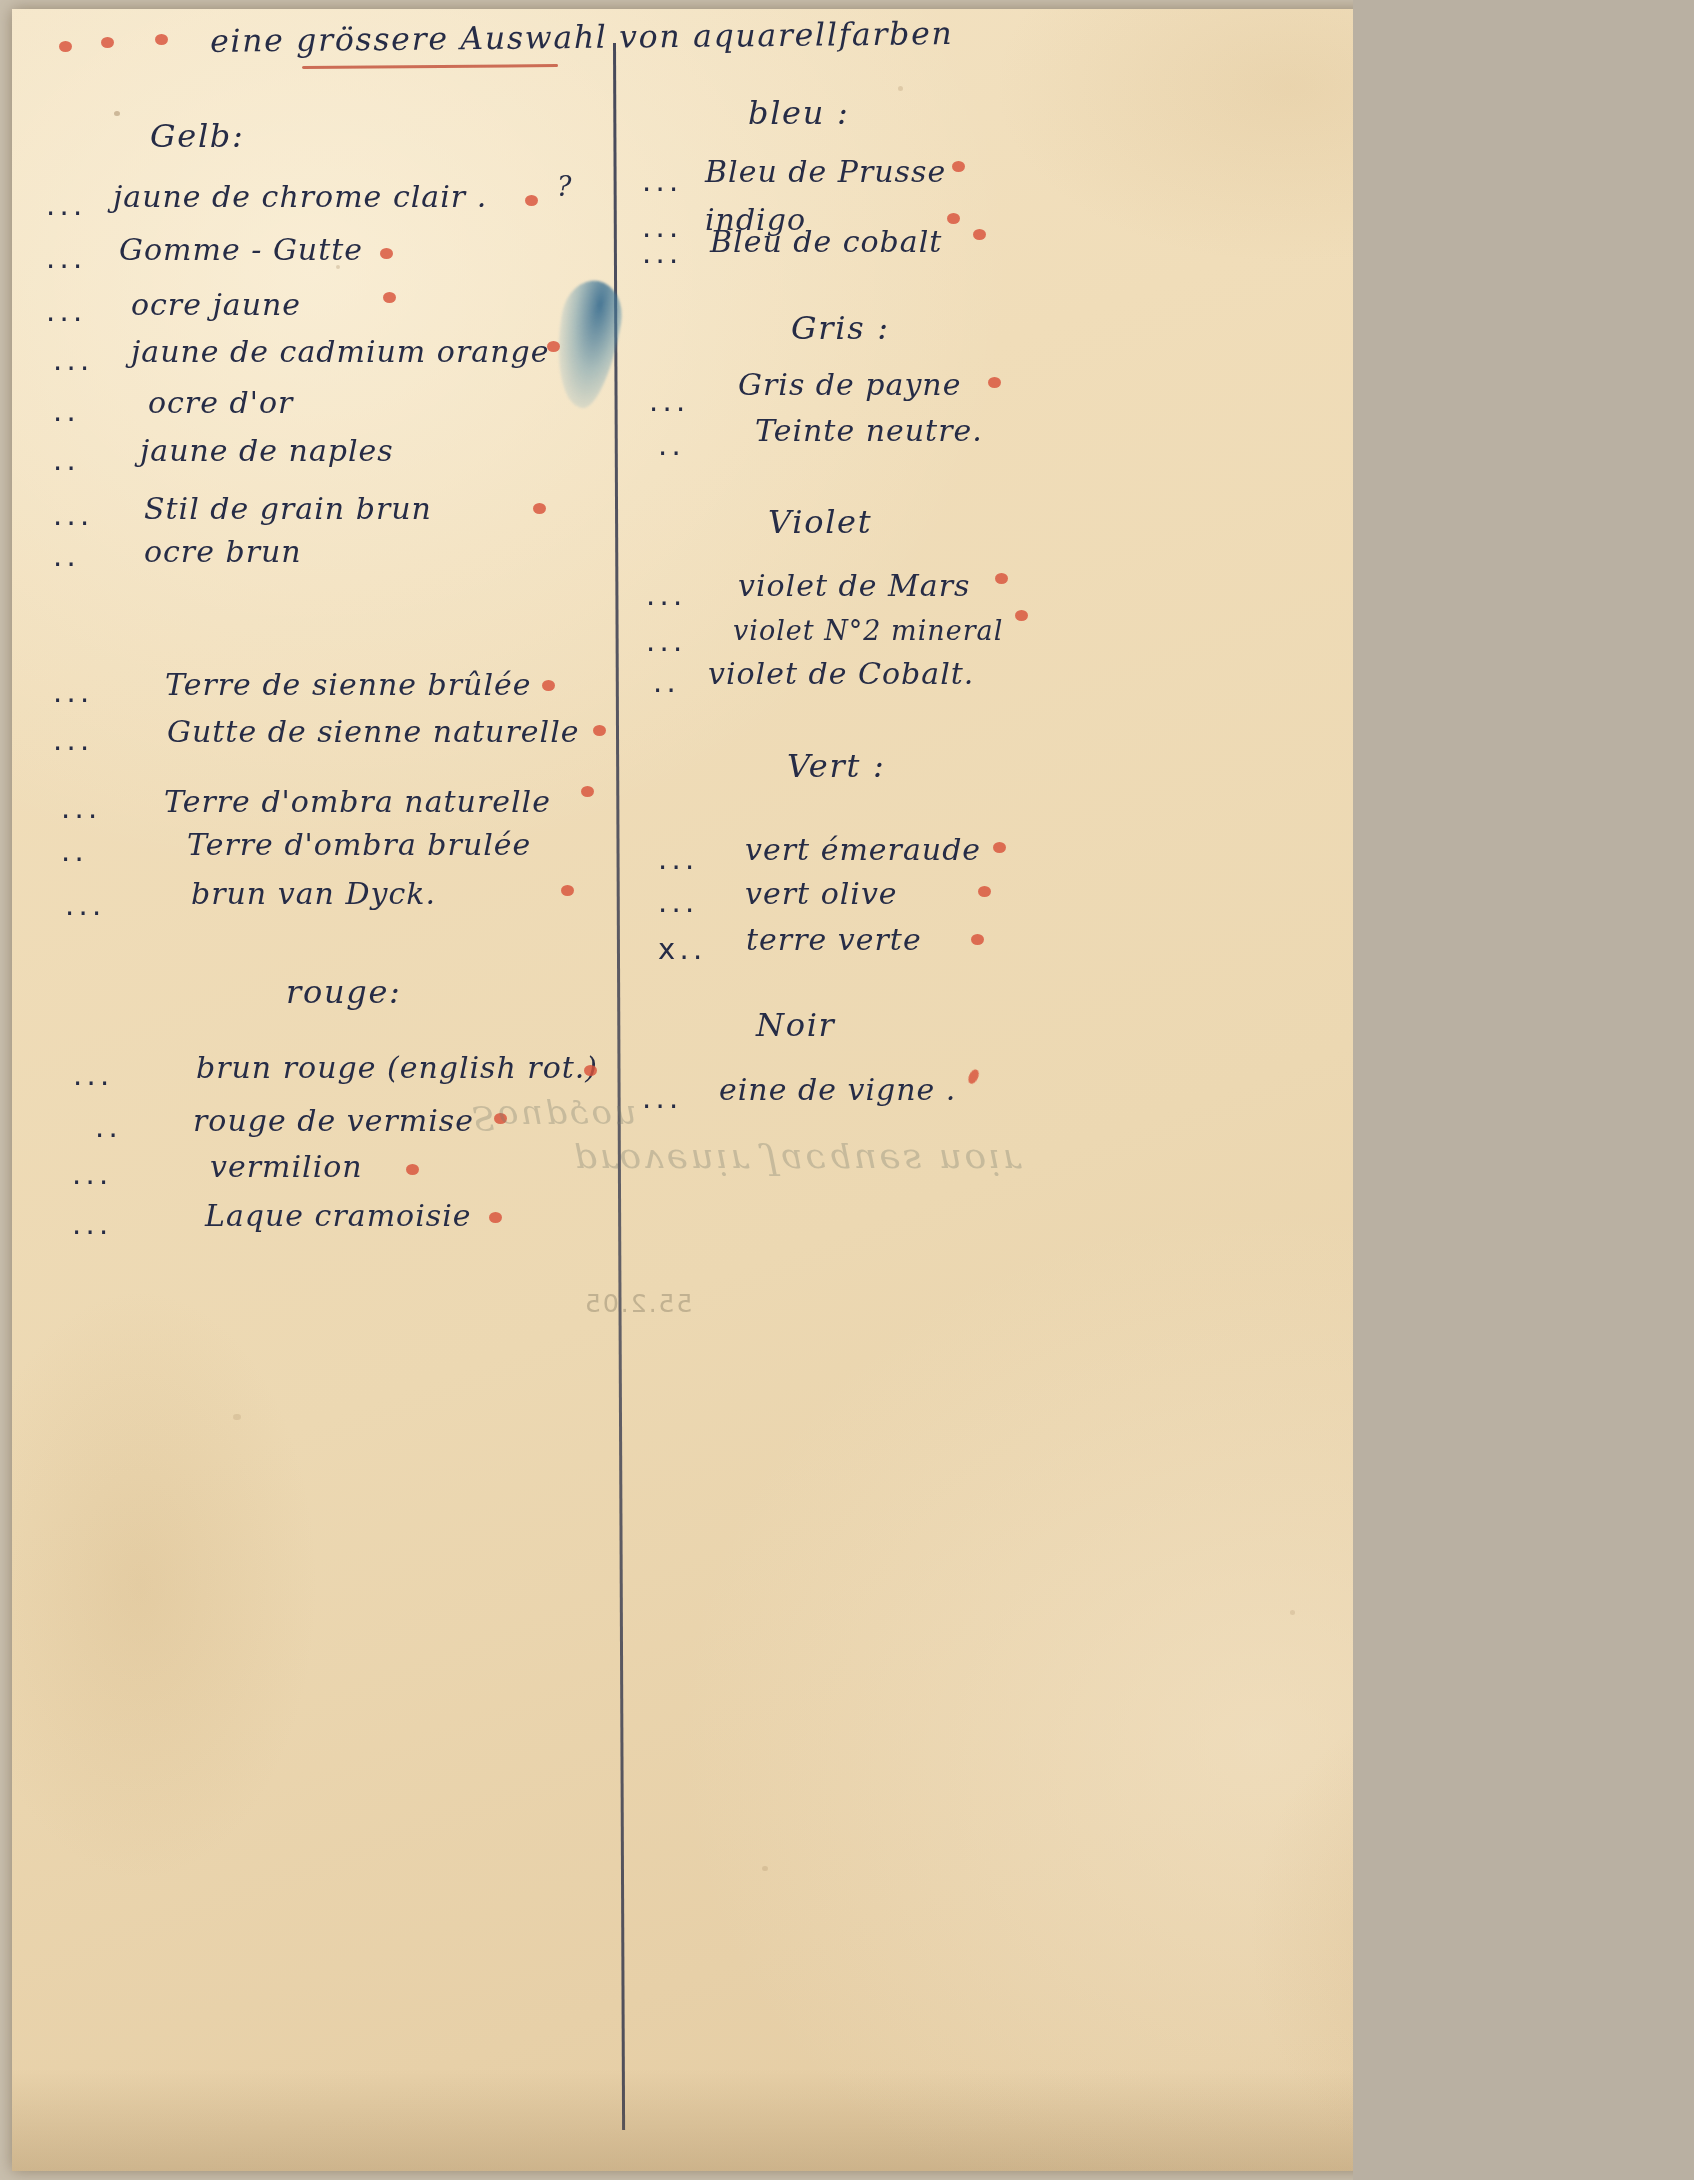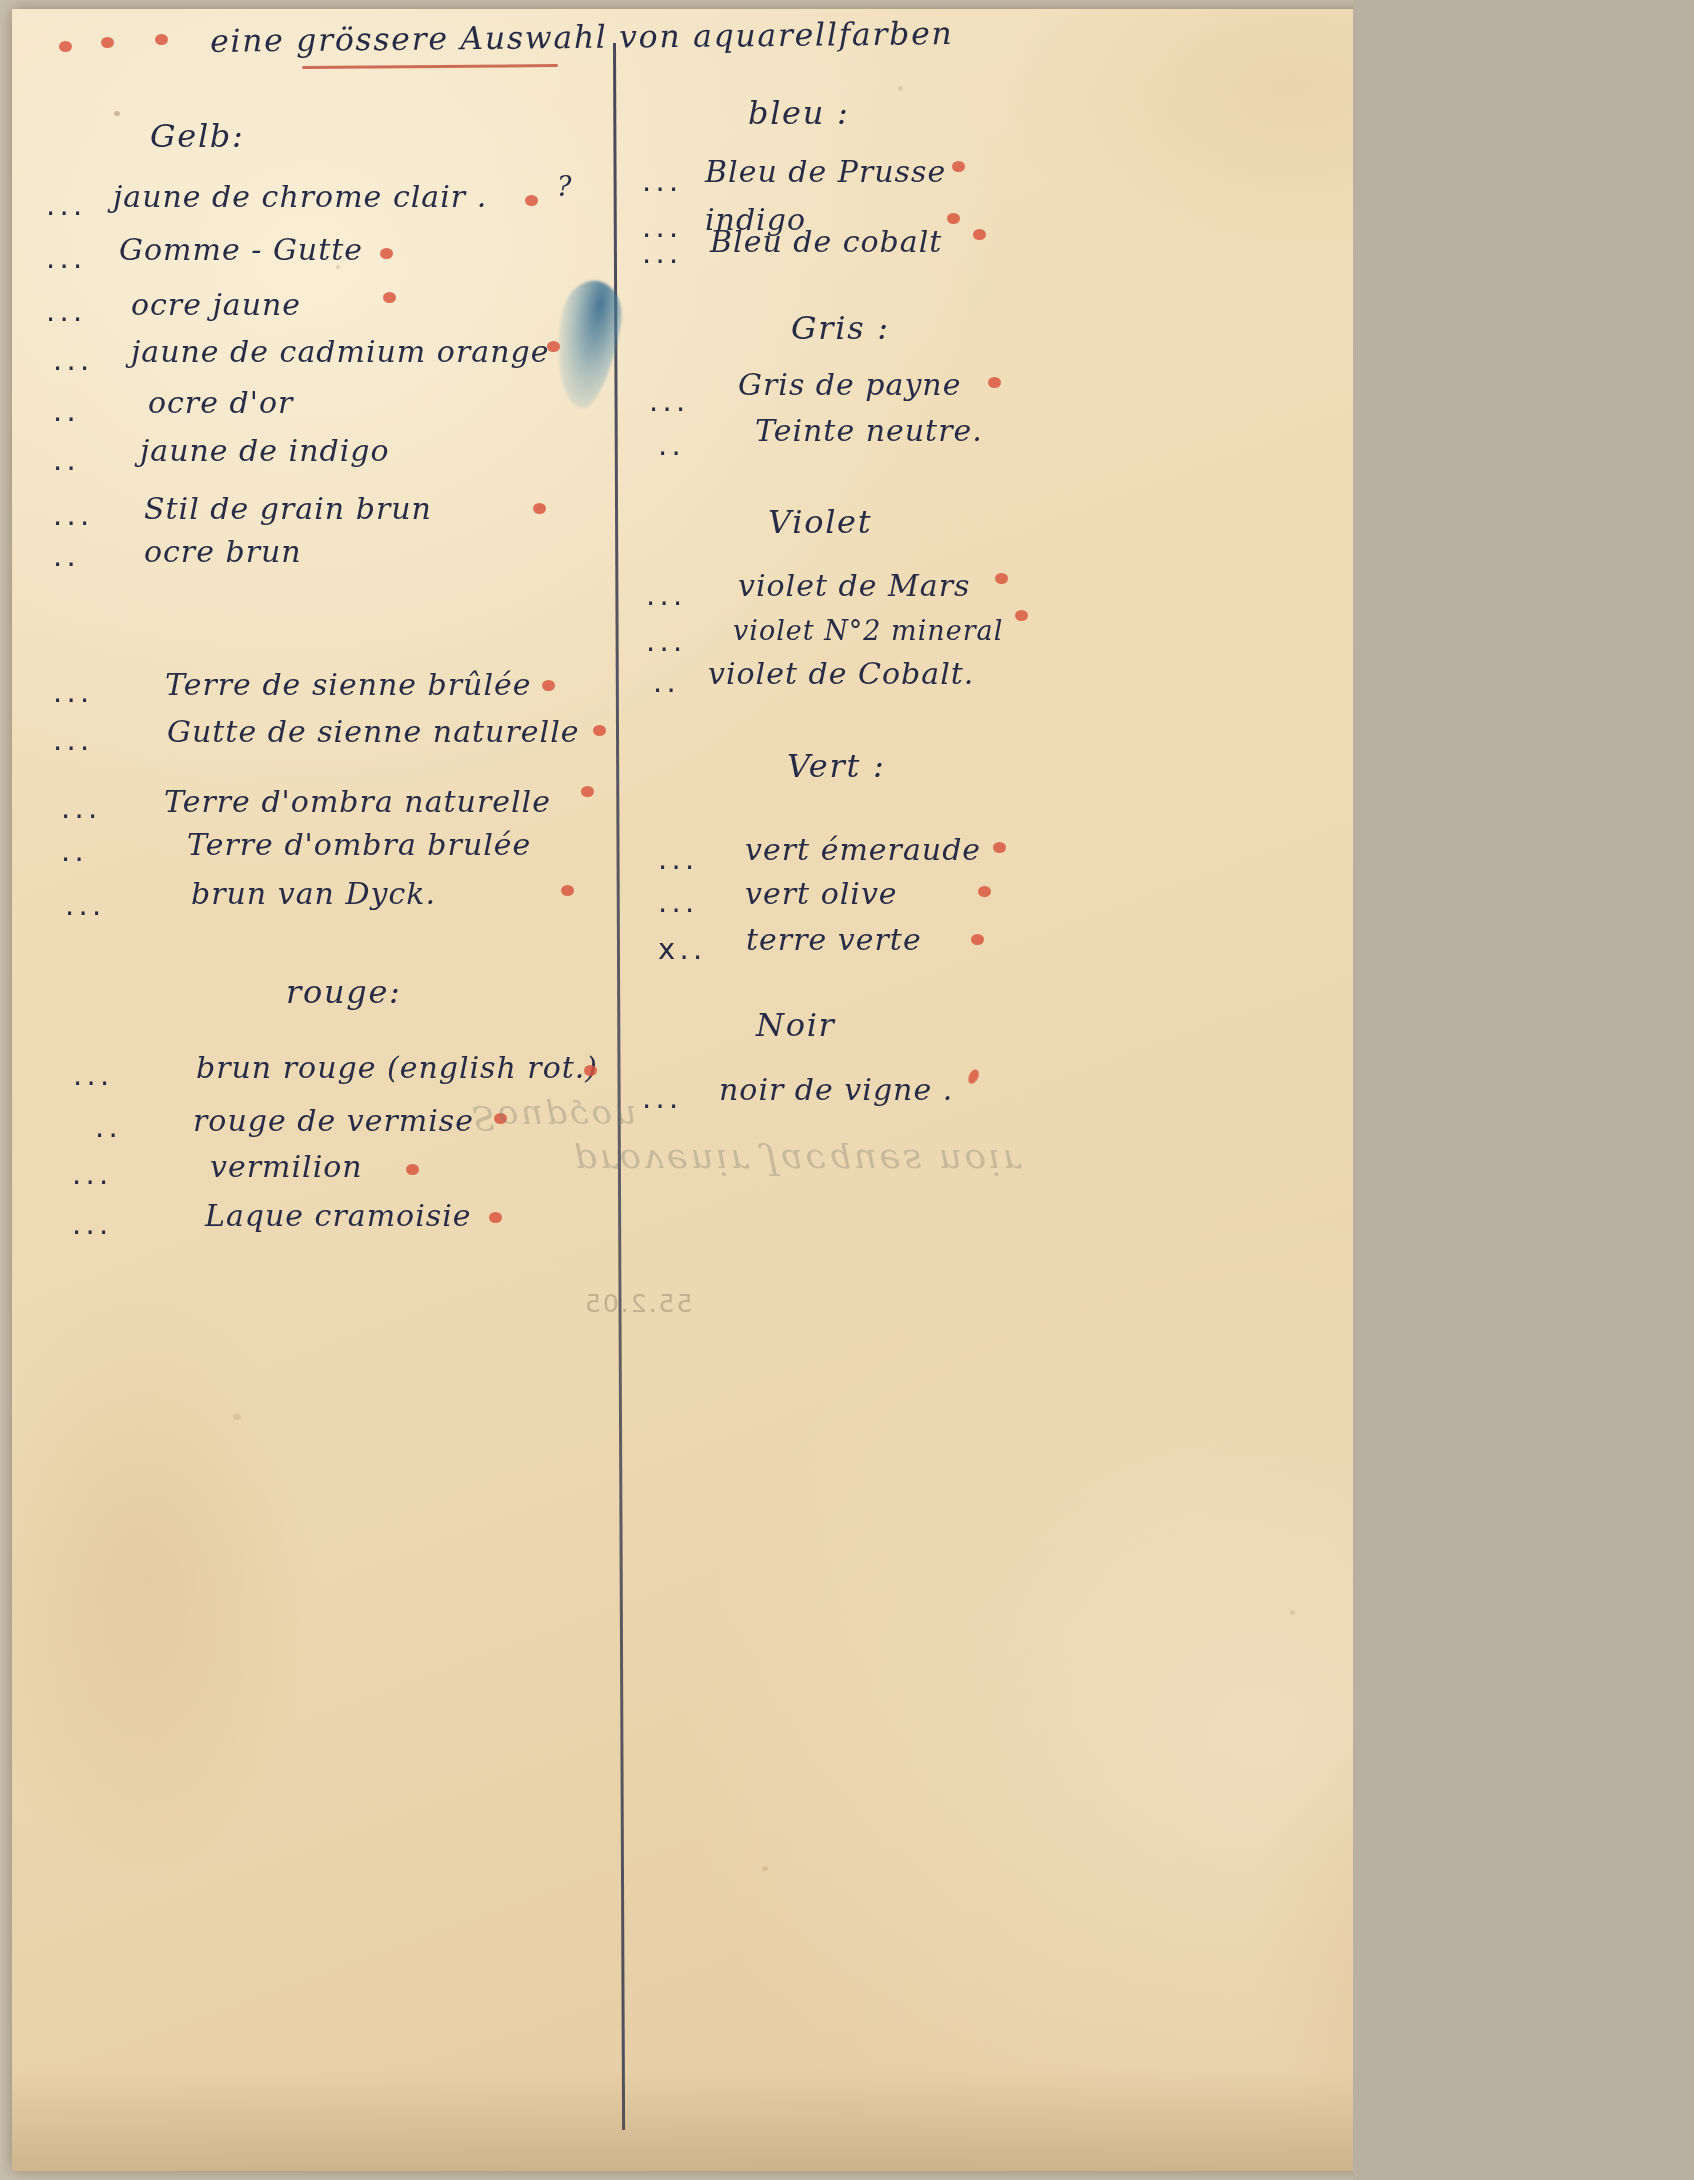--- a/index.html
+++ b/index.html
@@ -191,21 +191,21 @@
     <div class="reddot" style="left:371px;top:283px;"></div>
 
     <div class="dots" style="left:41px;top:334px;">...</div>
     <div class="hand entry ink" style="left:119px;top:325px;">jaune de cadmium orange</div>
     <div class="reddot" style="left:535px;top:332px;"></div>
 
     <div class="dots" style="left:41px;top:385px;">..</div>
     <div class="hand entry ink" style="left:136px;top:376px;">ocre d'or</div>
 
     <div class="dots" style="left:41px;top:434px;">..</div>
-    <div class="hand entry ink" style="left:128px;top:424px;">jaune de indigo</div>
+    <div class="hand entry ink" style="left:128px;top:424px;">jaune de naples</div>
 
     <div class="dots" style="left:41px;top:489px;">...</div>
     <div class="hand entry ink" style="left:132px;top:482px;">Stil de grain brun</div>
     <div class="reddot" style="left:521px;top:494px;"></div>
 
     <div class="dots" style="left:41px;top:530px;">..</div>
     <div class="hand entry ink" style="left:132px;top:525px;">ocre brun</div>
 
     <div class="dots" style="left:41px;top:666px;">...</div>
     <div class="hand entry ink" style="left:153px;top:658px;">Terre de sienne brûlée</div>
@@ -290,21 +290,21 @@
     <div class="hand entry ink" style="left:733px;top:867px;">vert olive</div>
     <div class="reddot" style="left:966px;top:877px;"></div>
 
     <div class="dots" style="left:646px;top:923px;">x..</div>
     <div class="hand entry ink" style="left:734px;top:913px;">terre verte</div>
     <div class="reddot" style="left:959px;top:925px;"></div>
 
     <div class="hand heading ink" style="left:744px;top:997px;">Noir</div>
 
     <div class="dots" style="left:630px;top:1072px;">...</div>
-    <div class="hand entry ink" style="left:707px;top:1063px;">noir de vigne .</div>
+    <div class="hand entry ink" style="left:707px;top:1063px;">eine de vigne .</div>
     <div class="reddot" style="left:957px;top:1060px;width:8.5px;height:15.3px;transform:rotate(25deg);"></div>
 
     <div class="ghost" style="left:460px;top:1089px;font-size:34px;letter-spacing:2.6px;">Soupçon</div>
     <div class="ghost" style="left:562px;top:1133px;font-size:36px;letter-spacing:2.6px;">provenir Jacques noir</div>
     <div class="ghost2" style="left:571px;top:1279px;font-size:25.6px;">55.2.05</div>
 
     <div class="edge-shade" style="left:0;bottom:0;width:100%;height:102px;background:linear-gradient(0deg, rgba(140,110,70,0.28), rgba(140,110,70,0));"></div>
     <div class="edge-shade" style="right:0;top:0;width:102px;height:100%;background:linear-gradient(270deg, rgba(140,110,70,0.25), rgba(140,110,70,0));"></div>
   </div>
 </div>

